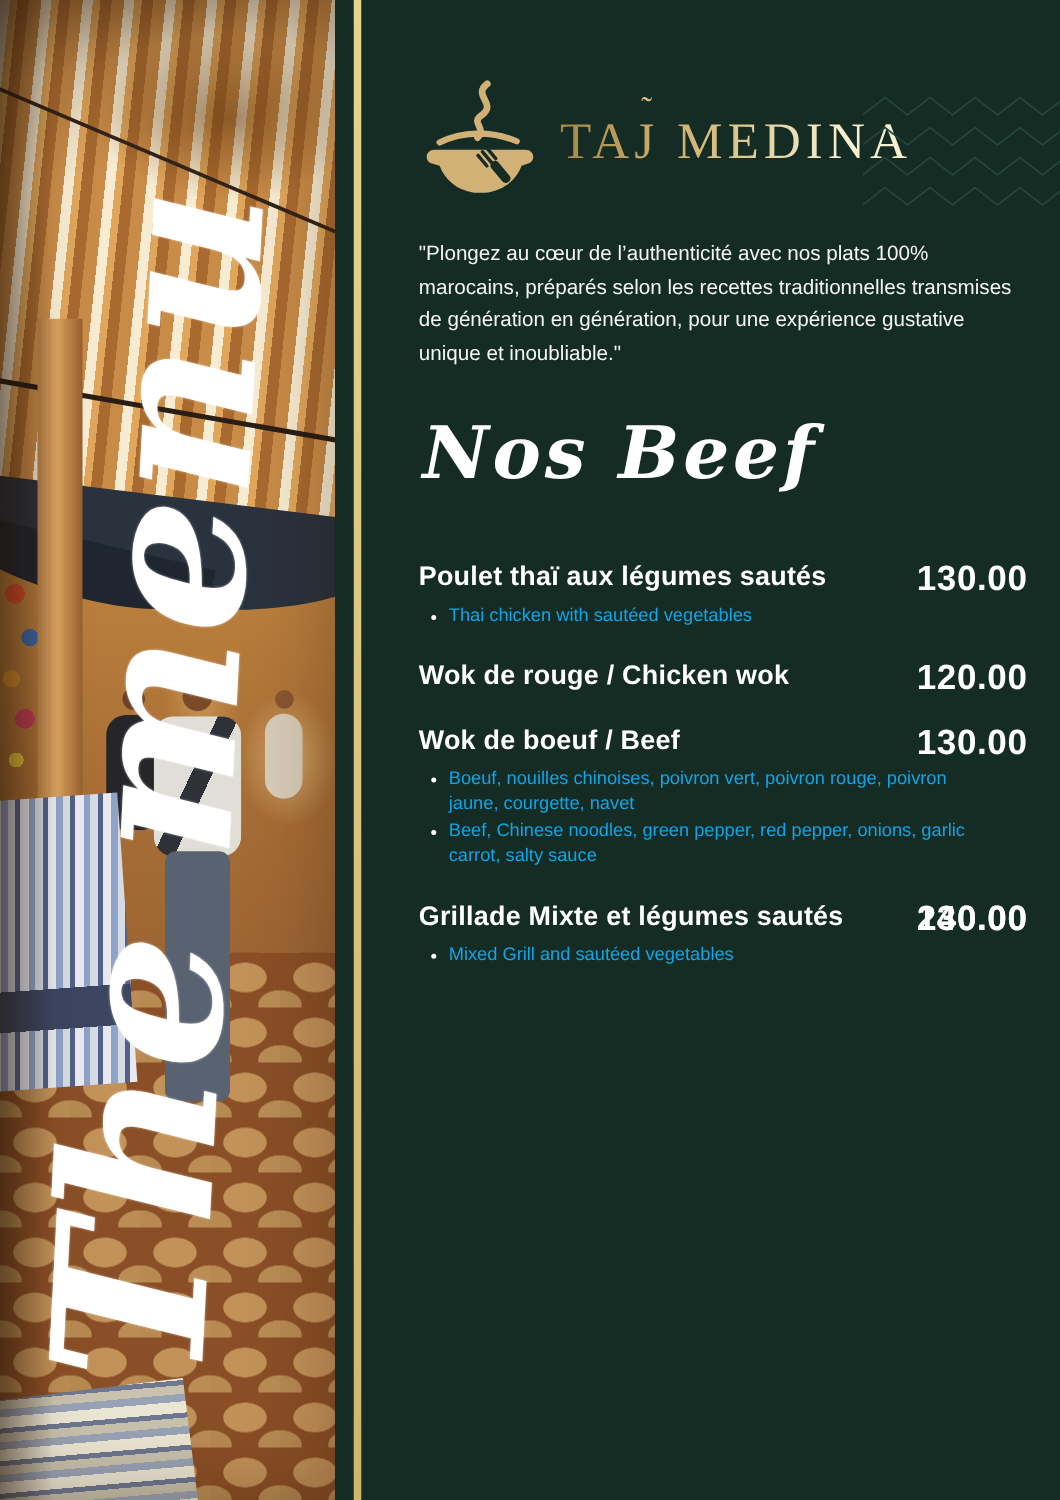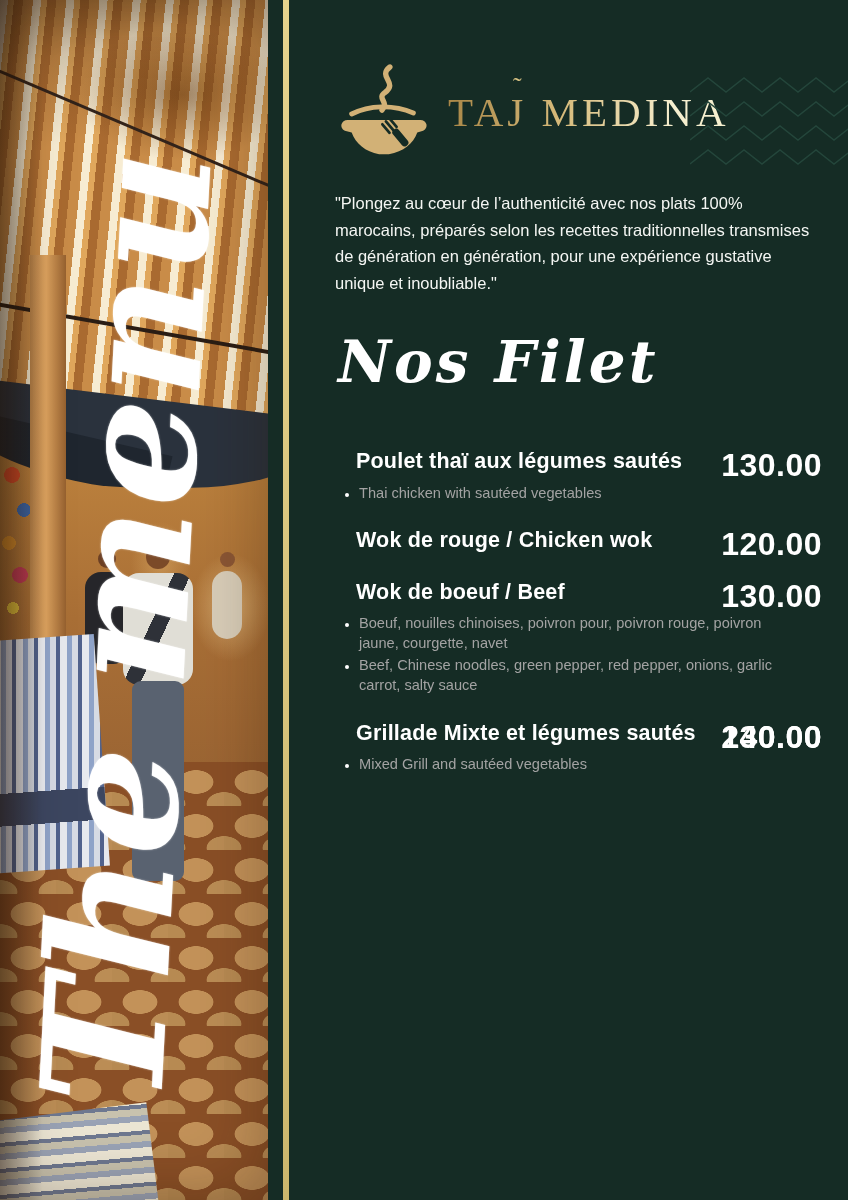--- a/index.html
+++ b/index.html
@@ -82,25 +82,25 @@
     color:#f4f6f3;}
 
   
   .section-heading{position:absolute;left:338px;top:328px;font-family:"DejaVu Serif",serif;
     font-style:italic;font-weight:bold;font-size:58px;color:#ffffff;letter-spacing:3px;}
 
   
   .menu{position:absolute;left:335px;top:447px;width:487px;}
   .menu-item{position:relative;margin-bottom:23px;}
   .item-name{font-size:21.5px;font-weight:bold;color:#ffffff;line-height:1.33;max-width:372px;
-    letter-spacing:.2px;margin-left:21px;}
-  .item-price{position:absolute;right:0;top:0;font-size:32px;font-weight:bold;color:#ffffff;
+    letter-spacing:.2px;}
+  .item-price{position:absolute;right:0;top:0;font-size:28px;font-weight:bold;color:#ffffff;
     letter-spacing:.5px;}
   .item-details{margin:8px 0 0;padding-left:24px;width:420px;list-style:disc;}
-  .item-details li{font-size:14.6px;color:#a3a3a3;line-height:1.34;margin-bottom:3px;}
+  .item-details li{font-size:14.6px;color:#0ea5e9;line-height:1.34;margin-bottom:3px;}
   .item-details li::marker{color:#ffffff;font-size:12px;}
 </style>
 </head>
 <body>
 
 <div class="page">
 
   <div class="photo">
     <div class="ph-roof"></div>
     <div class="ph-cable1"></div>
@@ -150,42 +150,42 @@
     <g fill="none" stroke="#24463b" stroke-width="1.4">
       <path d="M0 16 L18 2 L36 16 L54 2 L72 16 L90 2 L108 16 L126 2 L144 16 L162 2"></path>
       <path d="M0 40 L18 26 L36 40 L54 26 L72 40 L90 26 L108 40 L126 26 L144 40 L162 26"></path>
       <path d="M0 64 L18 50 L36 64 L54 50 L72 64 L90 50 L108 64 L126 50 L144 64 L162 50"></path>
       <path d="M0 88 L18 74 L36 88 L54 74 L72 88 L90 74 L108 88 L126 74 L144 88 L162 74"></path>
     </g>
   </svg>
 
   <div class="intro">"Plongez au cœur de l’authenticité avec nos plats 100% marocains, préparés selon les recettes traditionnelles transmises de génération en génération, pour une expérience gustative unique et inoubliable."</div>
 
-  <div class="section-heading">Nos Filet</div>
+  <div class="section-heading">Nos Beef</div>
 
   <div class="menu">
 
     <div class="menu-item">
       <div class="item-name">Poulet thaï aux légumes sautés</div>
       <div class="item-price">130.00</div>
       <ul class="item-details">
         <li>Thai chicken with sautéed vegetables</li>
       </ul>
     </div>
 
     <div class="menu-item">
       <div class="item-name">Wok de rouge / Chicken wok</div>
       <div class="item-price">120.00</div>
     </div>
 
     <div class="menu-item">
       <div class="item-name">Wok de boeuf / Beef</div>
       <div class="item-price">130.00</div>
       <ul class="item-details">
-        <li>Boeuf, nouilles chinoises, poivron pour, poivron rouge, poivron jaune, courgette, navet</li>
+        <li>Boeuf, nouilles chinoises, poivron vert, poivron rouge, poivron jaune, courgette, navet</li>
         <li>Beef, Chinese noodles, green pepper, red pepper, onions, garlic carrot, salty sauce</li>
       </ul>
     </div>
 
     <div class="menu-item">
       <div class="item-price">140.00</div>
     </div>
 
     <div class="menu-item">
       <div class="item-name">Grillade Mixte et légumes sautés</div>

